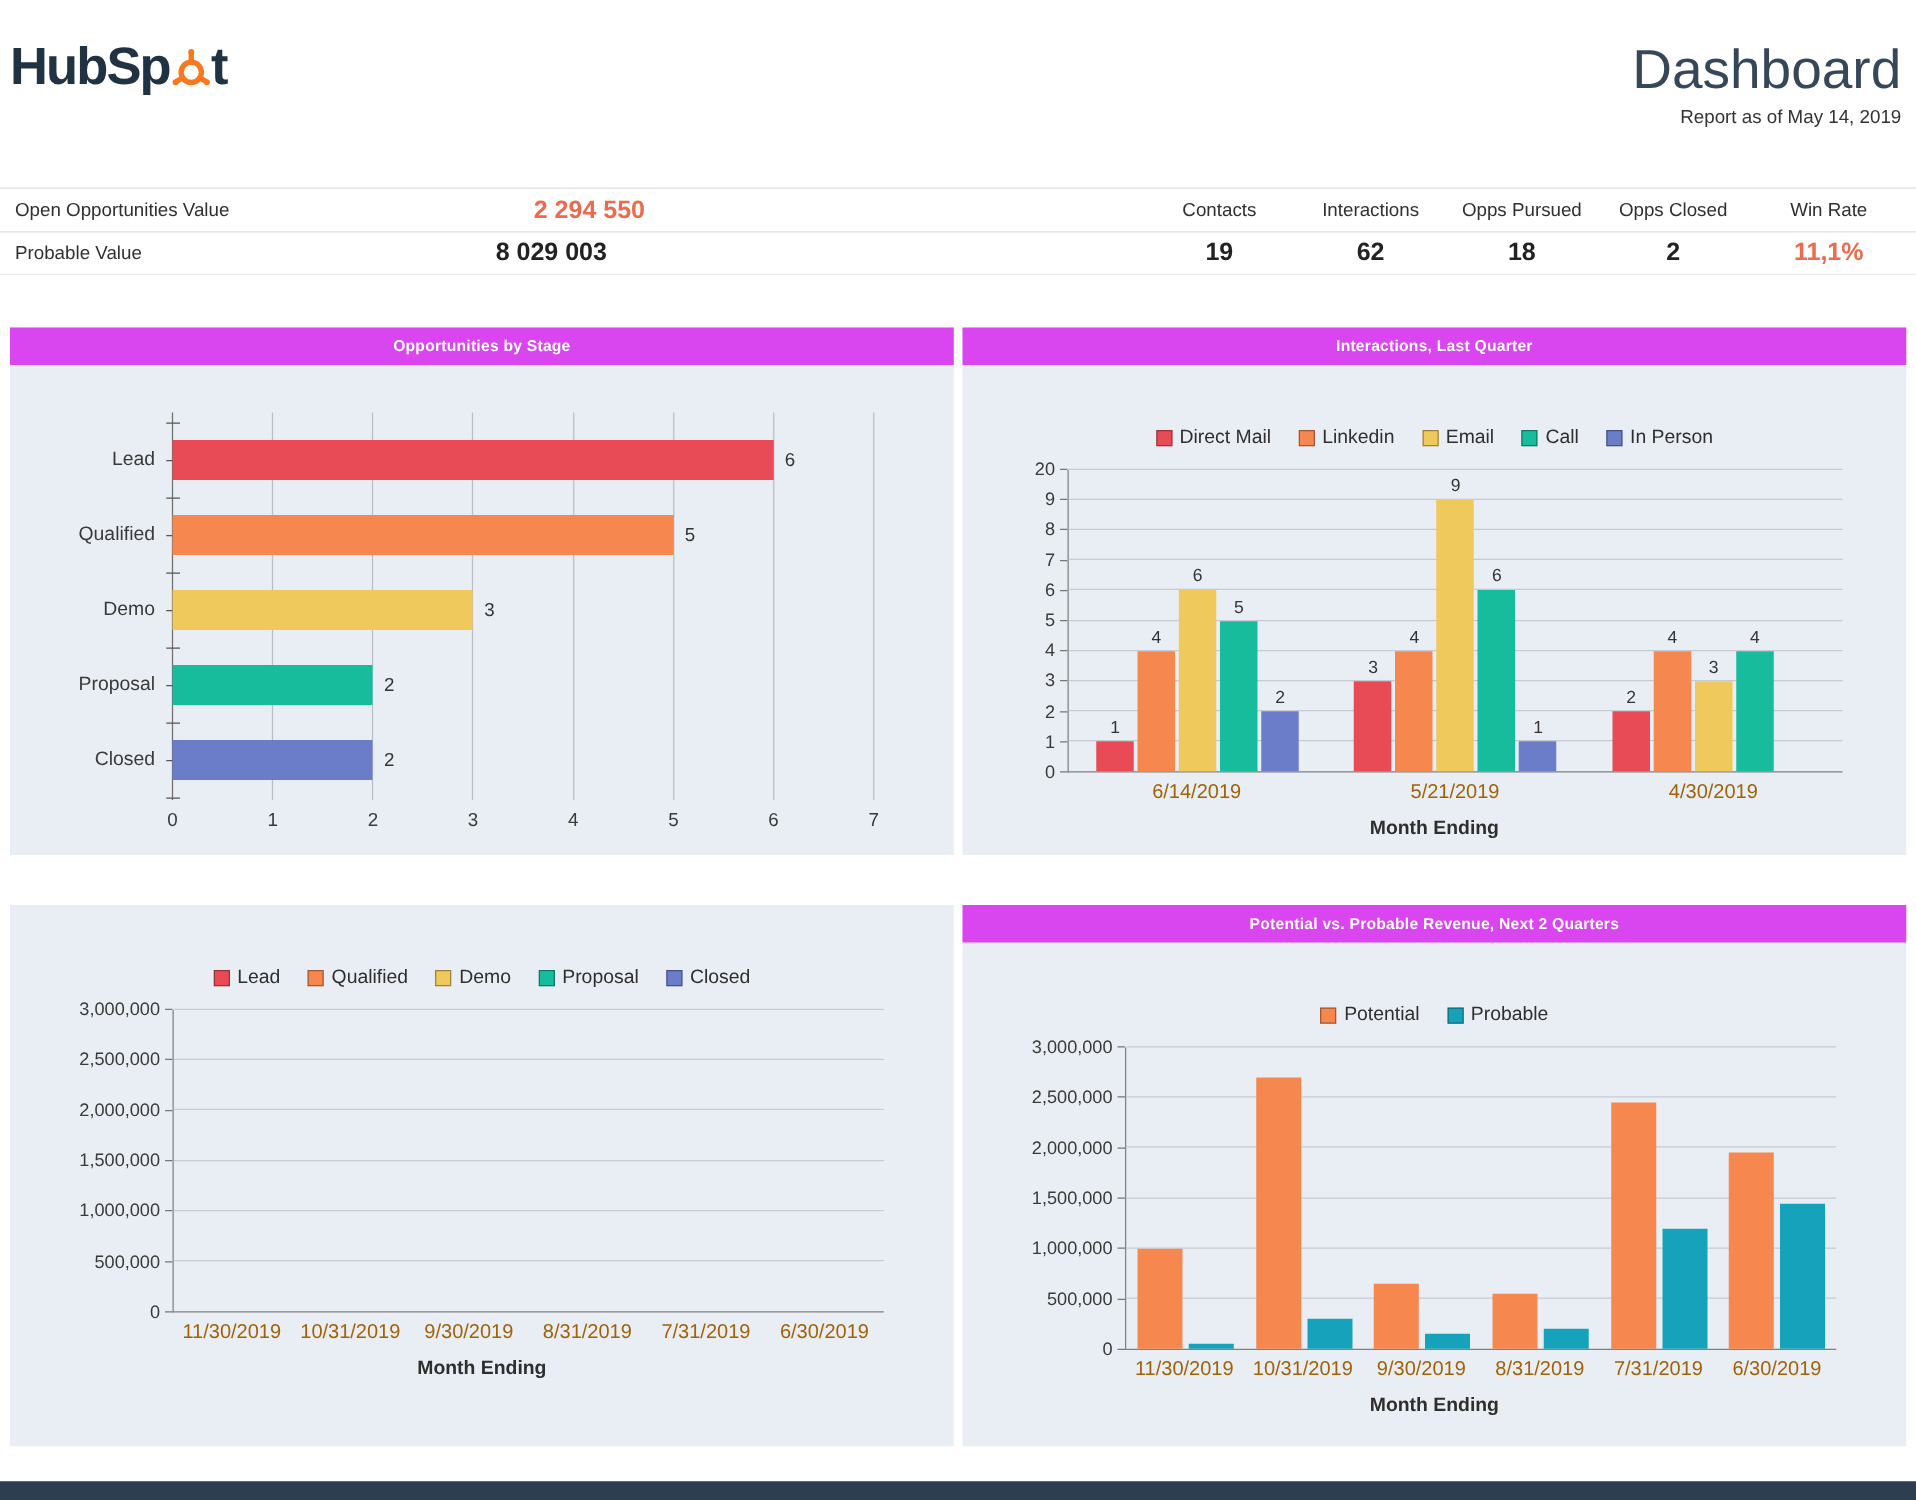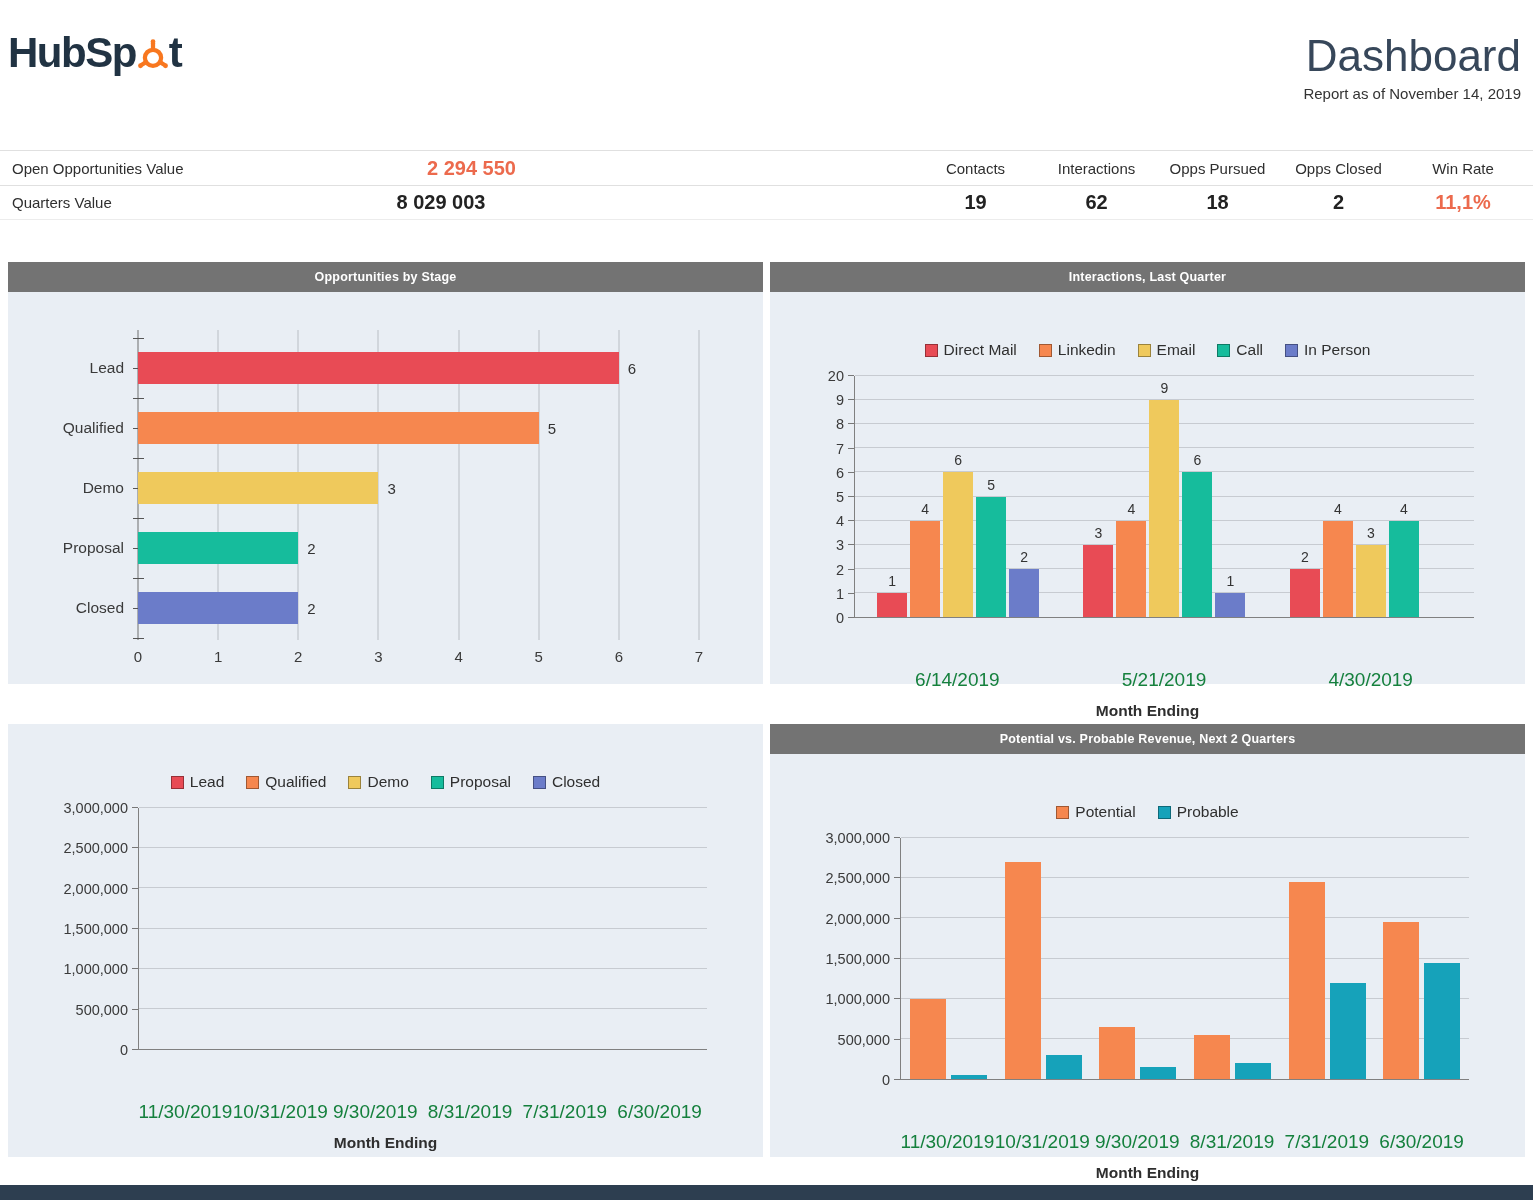--- a/index.html
+++ b/index.html
@@ -42,21 +42,21 @@
 
   
   .panels {
     display:grid; grid-template-columns:1fr 1fr;
     column-gap:7px; row-gap:40px;
     margin:42px 8px 0 8px;
   }
   .panel { background:#e9eef4; }
   .panel-header {
     height:30px; line-height:30px; text-align:center;
-    background:#737373; color:#fff; font-size:12.5px; font-weight:bold;
+    background:#d946ef; color:#fff; font-size:12.5px; font-weight:bold;
     letter-spacing:.2px;
   }
   .panel.t .panel-body { height:392px; }
   .panel.b .panel-body { height:403px; }
   .panel-body { position:relative; }
 
   .footer-bar { position:absolute; left:0; right:0; bottom:0; height:15px; background:#2d3e50; }
 
   
   .h-chart { padding-top:46px; }
@@ -83,21 +83,21 @@
   .v-ytick { position:absolute; right:0; width:6px; height:1px; background:#777; }
   .v-plot { position:relative; flex:1; border-left:1px solid #808080; border-bottom:1px solid #808080; }
   .v-grid { position:absolute; left:0; right:0; height:1px; background:#c7cbd1; }
   .v-groups { position:absolute; left:0; right:0; top:0; bottom:0; display:flex; }
   .v-group { flex:1 1 0; display:flex; align-items:flex-end; justify-content:center; }
   .v-barwrap { height:100%; display:flex; align-items:flex-end; justify-content:center; flex:0 0 auto; }
   .v-bar { width:100%; position:relative; }
   .v-val { position:absolute; top:-20px; left:50%; transform:translateX(-50%); font-size:14px; color:#333; }
   .v-stack { display:flex; flex-direction:column-reverse; align-self:flex-end; flex:0 0 auto; }
   .v-xlabels { display:flex; margin-top:7px; }
-  .v-xlab { flex:1; text-align:center; font-size:19px; color:#15803d;margin-top:44px; }
+  .v-xlab { flex:1; text-align:center; font-size:16px; color:#a16207; }
   .v-xtitle { text-align:center; font-weight:bold; font-size:15.5px; color:#2e2e2e; margin-top:11px; }
 </style>
 </head>
 <body>
 
 <div class="page">
 
   <header class="top-header">
     <div class="logo">
       <span>HubSp</span>
@@ -111,37 +111,37 @@
         <g fill="#f8771f">
           <circle cx="22" cy="5" r="3.1"></circle>
           <circle cx="5.8" cy="36.2" r="3.1"></circle>
           <circle cx="38.2" cy="36.2" r="3.1"></circle>
         </g>
       </svg>
       <span>t</span>
     </div>
     <div class="title-block">
       <h1>Dashboard</h1>
-      <div class="subtitle">Report as of November 14, 2019</div>
+      <div class="subtitle">Report as of May 14, 2019</div>
     </div>
   </header>
 
   <section class="kpi">
     <div class="kpi-row">
       <div class="kpi-label">Open Opportunities Value</div>
       <div class="kpi-value accent">2 294 550</div>
       <div></div>
       <div class="kpi-metric">Contacts</div>
       <div class="kpi-metric">Interactions</div>
       <div class="kpi-metric">Opps Pursued</div>
       <div class="kpi-metric">Opps Closed</div>
       <div class="kpi-metric">Win Rate</div>
     </div>
     <div class="kpi-row">
-      <div class="kpi-label">Quarters Value</div>
+      <div class="kpi-label">Probable Value</div>
       <div class="kpi-value">8 029 003</div>
       <div></div>
       <div class="kpi-metric-value">19</div>
       <div class="kpi-metric-value">62</div>
       <div class="kpi-metric-value">18</div>
       <div class="kpi-metric-value">2</div>
       <div class="kpi-metric-value accent">11,1%</div>
     </div>
   </section>
 

